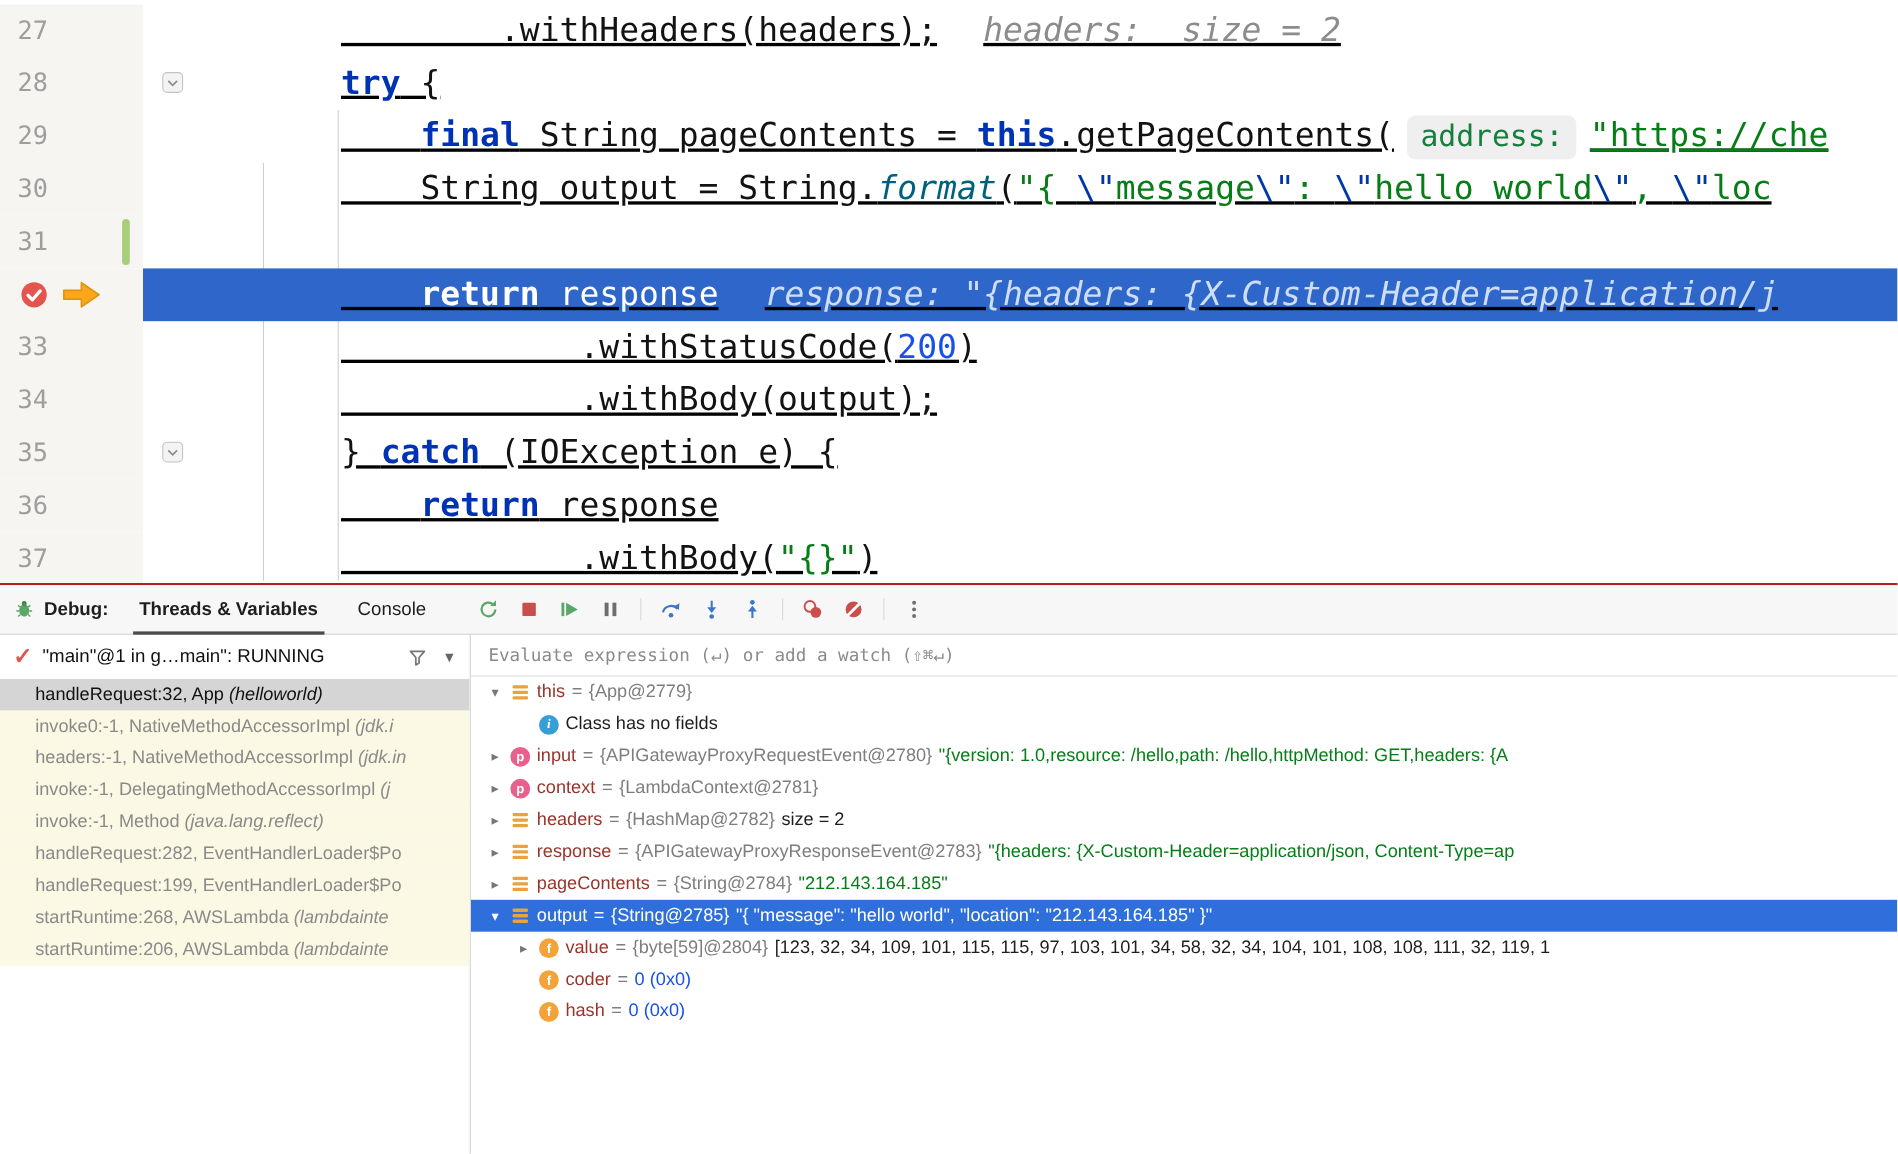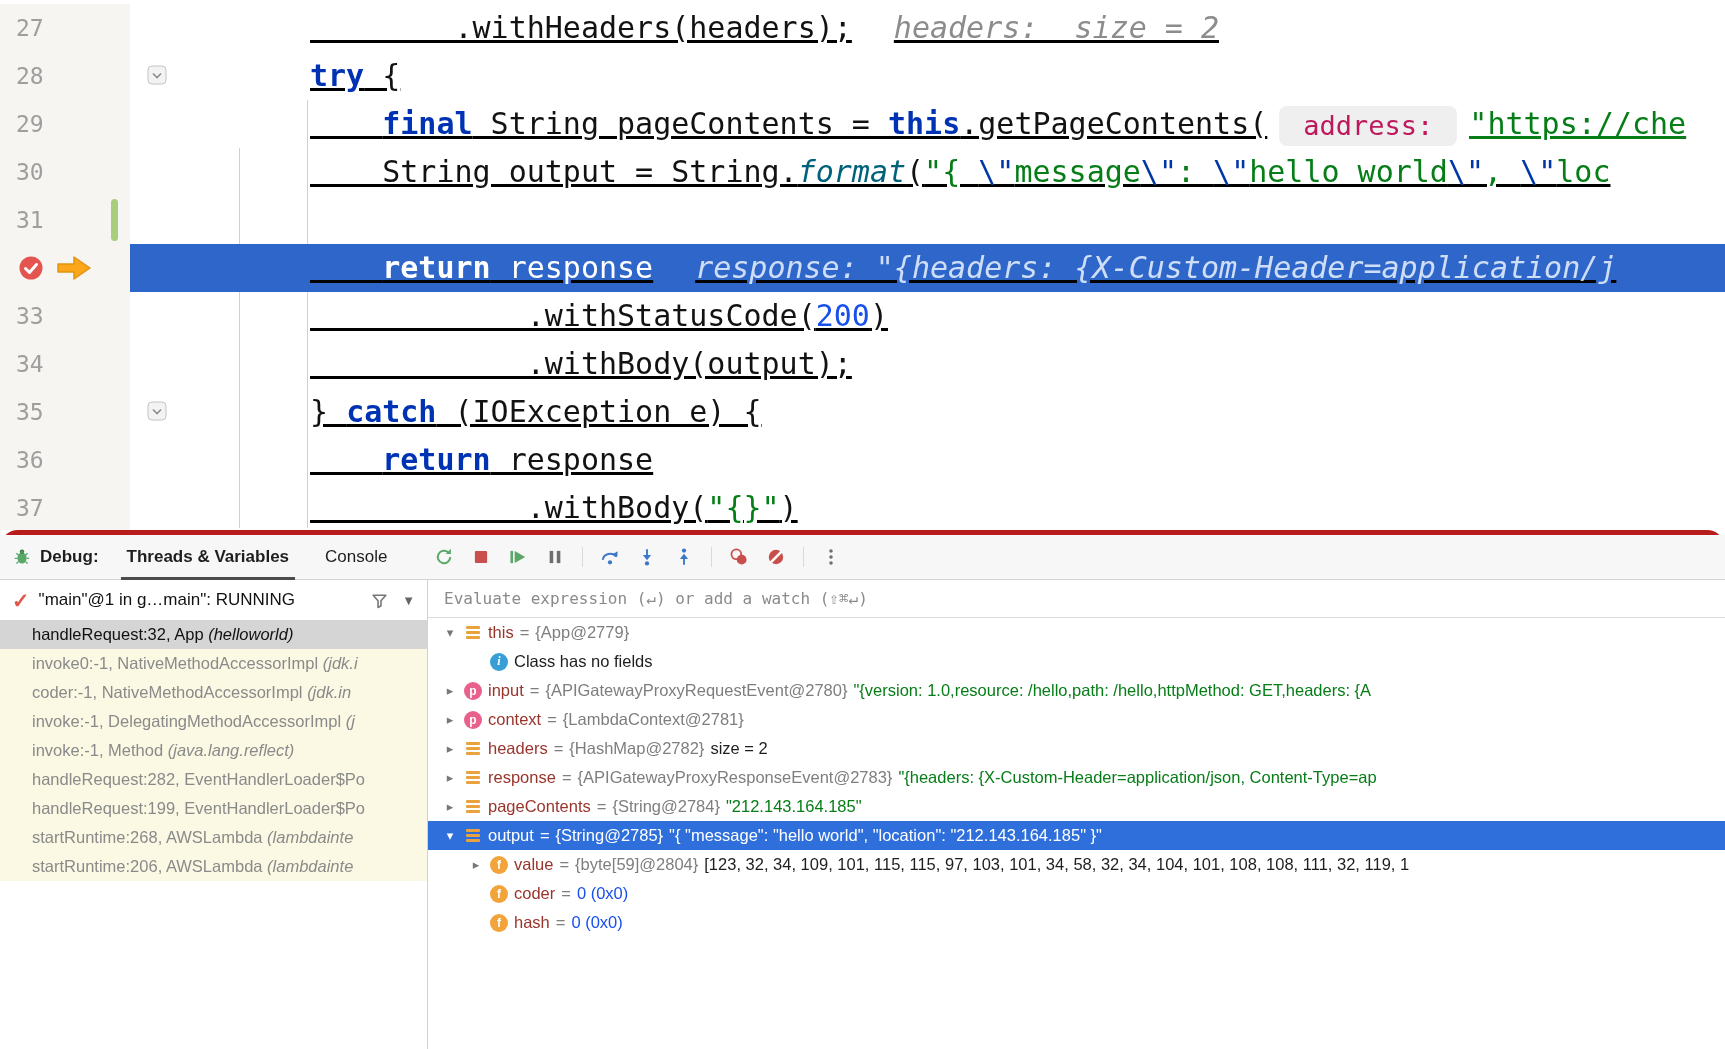--- a/index.html
+++ b/index.html
@@ -24,27 +24,27 @@
   .ed-row.exec .ed-code { background:var(--execution-line); }
   .tok.pln { color:#121212; }
   .tok.kw  { color:var(--keyword-blue); font-weight:bold; }
   .tok.str { color:var(--string-green); }
   .tok.strurl { color:var(--string-green); text-decoration:underline; }
   .tok.esc { color:var(--escape-blue); }
   .tok.num { color:var(--number-blue); }
   .tok.mth { color:var(--method-teal); font-style:italic; }
   .tok.hint { color:#8C8C8C; font-style:italic; margin-left:42px; }
   .tok.hintx { color:rgba(235,243,255,.85); font-style:italic; margin-left:42px; }
-  .tok.chip { display:inline-block; background:#EFEFEF; color:#be185d; border-radius:8px;
-              padding:0 24px; margin:0 12px; font-size:27px; line-height:40px; vertical-align:middle; }
+  .tok.chip { display:inline-block; background:#EFEFEF; color:#15803d; border-radius:8px;
+              padding:0 12px; margin:0 12px; font-size:27px; line-height:40px; vertical-align:middle; }
   .exec .tok.pln { color:#fff; }
   .exec .tok.kw  { color:#fff; }
 
   
-  #debug { position:absolute; top:530px; left:0; width:1725px; bottom:0; border-top:5px solid #b91c1c; background:#fff;border-radius:18px; }
+  #debug { position:absolute; top:530px; left:0; width:1725px; bottom:0; border-top:2px solid #b91c1c; background:#fff; }
   .dbg-header { height:45px; background:#F7F7F7; border-bottom:1px solid #D4D4D4;
                 display:flex; align-items:center; padding:0 12px; }
   .bug-ic { display:flex; margin-right:8px; }
   .dbg-label { font-weight:bold; font-size:17px; color:#1e1e1e; margin-right:10px; }
   .dbg-tabs { display:flex; height:100%; }
   .dtab { font-size:17px; padding:0 18px; height:100%; display:flex; align-items:center;
           position:relative; color:#1e1e1e; cursor:default; }
   .dtab.active { font-weight:bold; }
   .dtab.active::after { content:''; position:absolute; left:12px; right:12px; bottom:-1px; height:3px; background:#4C4C4C; }
   .toolbar { display:flex; align-items:center; margin-left:22px; gap:3px; }
@@ -294,21 +294,21 @@
         <span style="display:flex;">
           <svg width="19" height="19" viewBox="0 0 18 18">
               <path d="M3 4h12l-4.6 5.2V14l-2.8 1.6V9.2z" fill="none" stroke="#767676" stroke-width="1.5" stroke-linejoin="round"></path>
             </svg>
         </span>
         <span class="caret">▼</span>
       </div>
       <div class="frames-list">
           <div class="frame sel"><span class="fmain">handleRequest:32, App </span><span class="fpkg">(helloworld)</span></div>
           <div class="frame"><span class="fmain">invoke0:-1, NativeMethodAccessorImpl </span><span class="fpkg">(jdk.i</span></div>
-          <div class="frame"><span class="fmain">coder:-1, NativeMethodAccessorImpl </span><span class="fpkg">(jdk.in</span></div>
+          <div class="frame"><span class="fmain">headers:-1, NativeMethodAccessorImpl </span><span class="fpkg">(jdk.in</span></div>
           <div class="frame"><span class="fmain">invoke:-1, DelegatingMethodAccessorImpl </span><span class="fpkg">(j</span></div>
           <div class="frame"><span class="fmain">invoke:-1, Method </span><span class="fpkg">(java.lang.reflect)</span></div>
           <div class="frame"><span class="fmain">handleRequest:282, EventHandlerLoader$Po</span></div>
           <div class="frame"><span class="fmain">handleRequest:199, EventHandlerLoader$Po</span></div>
           <div class="frame"><span class="fmain">startRuntime:268, AWSLambda </span><span class="fpkg">(lambdainte</span></div>
           <div class="frame"><span class="fmain">startRuntime:206, AWSLambda </span><span class="fpkg">(lambdainte</span></div>
         </div>
     </div>
 
     <div class="vars-pane">

